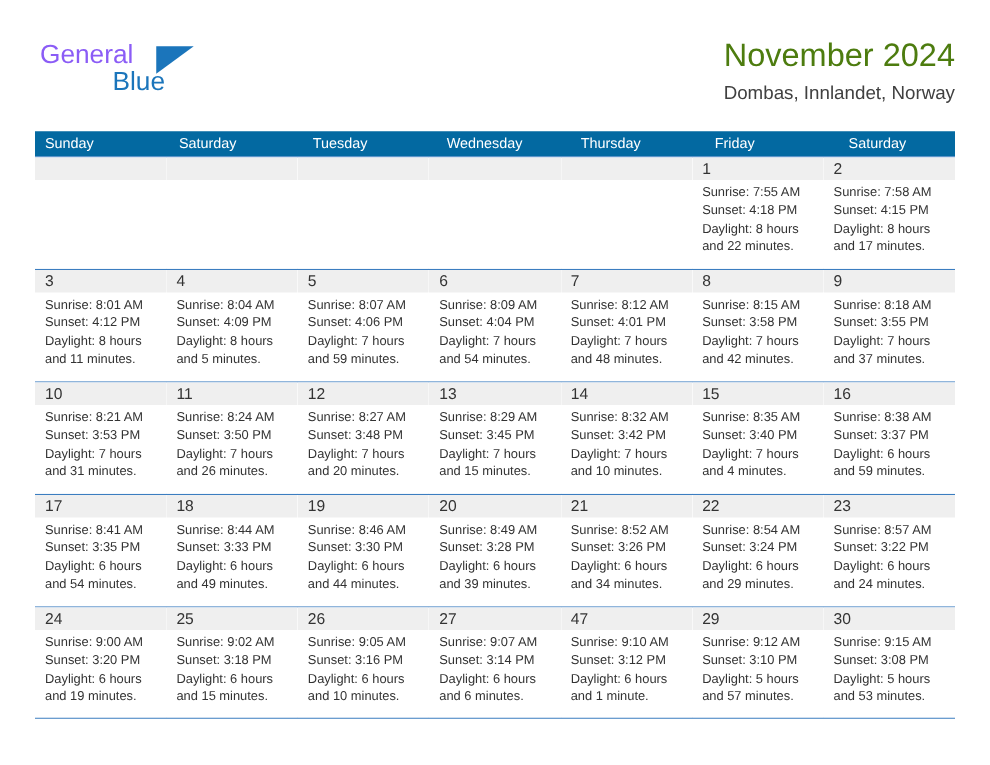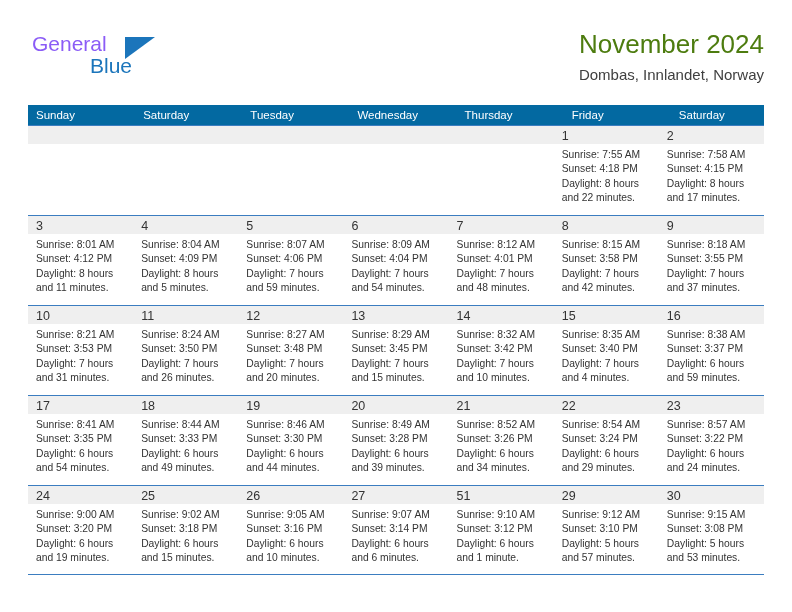--- a/index.html
+++ b/index.html
@@ -437,21 +437,21 @@
           <div class="day">
             <div class="day-num-band"><span class="day-num">27</span></div>
             <div class="day-info">
               <div class="info-line">Sunrise: 9:07 AM</div>
               <div class="info-line">Sunset: 3:14 PM</div>
               <div class="info-line">Daylight: 6 hours</div>
               <div class="info-line">and 6 minutes.</div>
             </div>
           </div>
           <div class="day">
-            <div class="day-num-band"><span class="day-num">51</span></div>
+            <div class="day-num-band"><span class="day-num">47</span></div>
             <div class="day-info">
               <div class="info-line">Sunrise: 9:10 AM</div>
               <div class="info-line">Sunset: 3:12 PM</div>
               <div class="info-line">Daylight: 6 hours</div>
               <div class="info-line">and 1 minute.</div>
             </div>
           </div>
           <div class="day">
             <div class="day-num-band"><span class="day-num">29</span></div>
             <div class="day-info">

